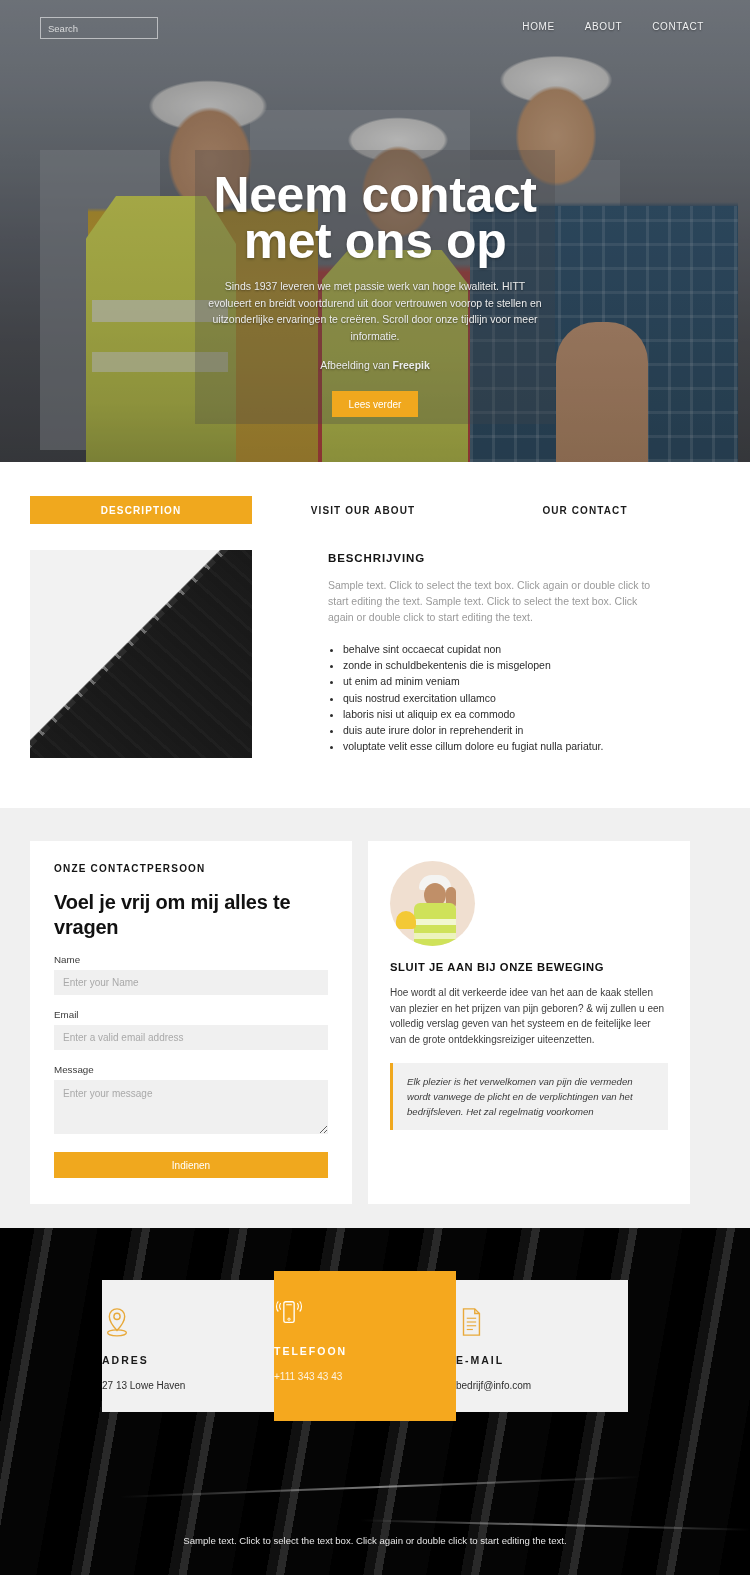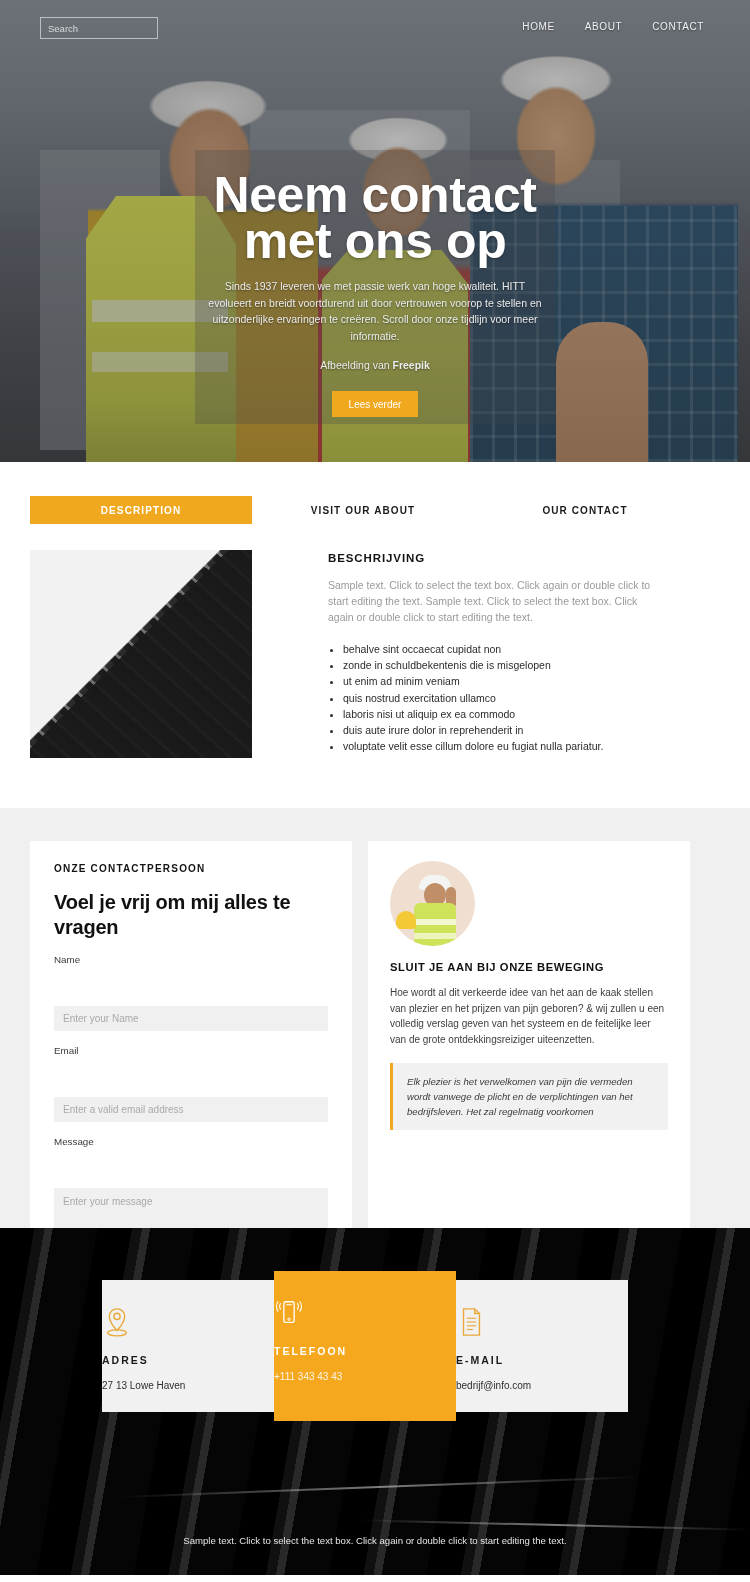--- a/index.html
+++ b/index.html
@@ -179,25 +179,24 @@
   .form-h {
     margin-top: 16px; font-size: 20px; line-height: 25px; font-weight: 700;
     color: #111; letter-spacing: -.2px;
   }
   .field { margin-top: 14px; }
   .field label { display: block; font-size: 9.8px; color: #3a3a3a; margin-bottom: 5px; }
   .field input, .field textarea {
     width: 100%; background: #f0f0f0; border: none; outline: none;
     font-family: inherit; font-size: 10px; color: #444;
     padding: 8px 9px;
-    margin-top: 36px;
   }
   .field input { height: 25px; }
   .field input::placeholder, .field textarea::placeholder { color: #a9a9a9; }
-  .field textarea { height: 62px; resize: vertical; }
+  .field textarea { height: 54px; resize: vertical; }
   .submit-btn {
     margin-top: 14px; width: 100%; height: 26px; border: none;
     background: #f0a81e; color: #fff; font-family: inherit;
     font-size: 10px; cursor: pointer;
   }
 
   .avatar {
     width: 85px; height: 85px; border-radius: 50%; overflow: hidden;
     position: relative; background: #f0dfd0;
   }

